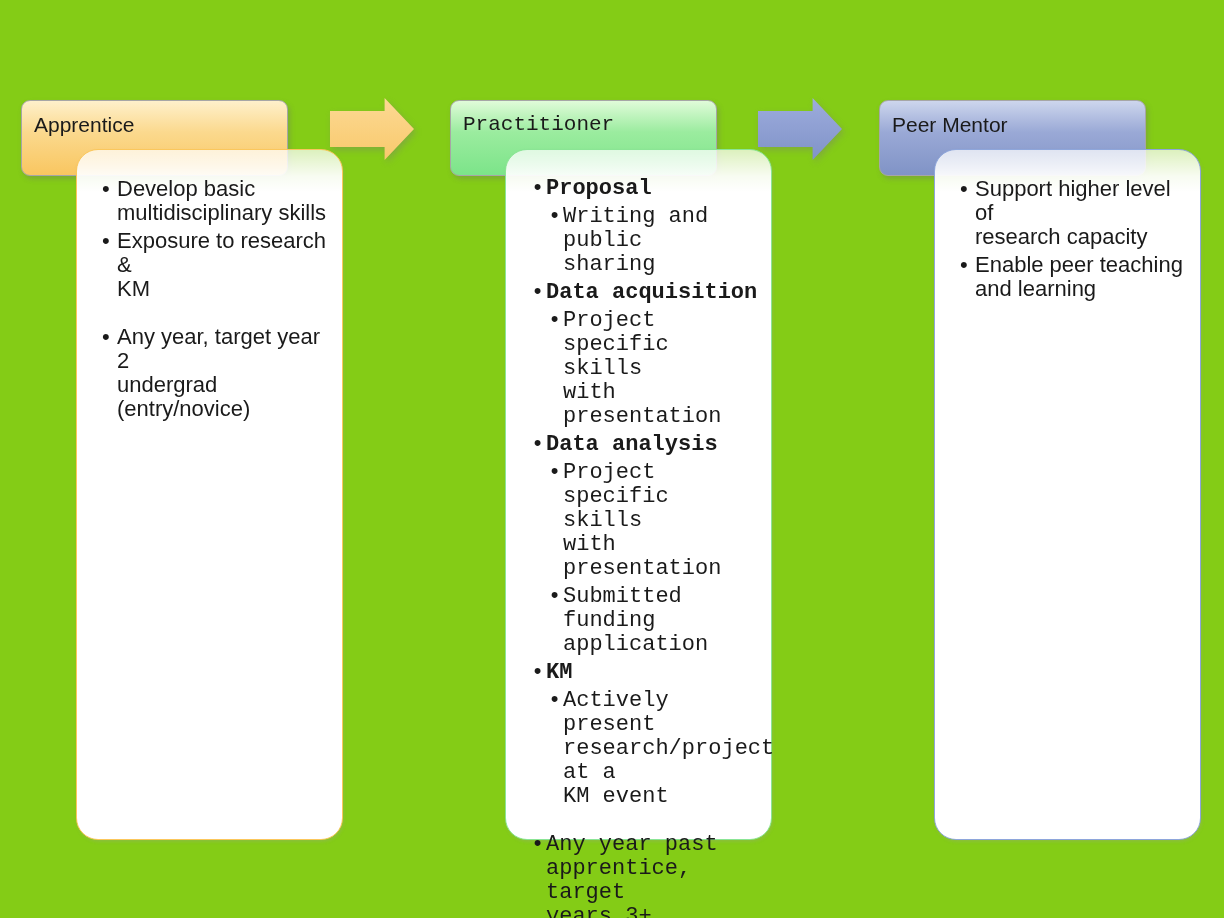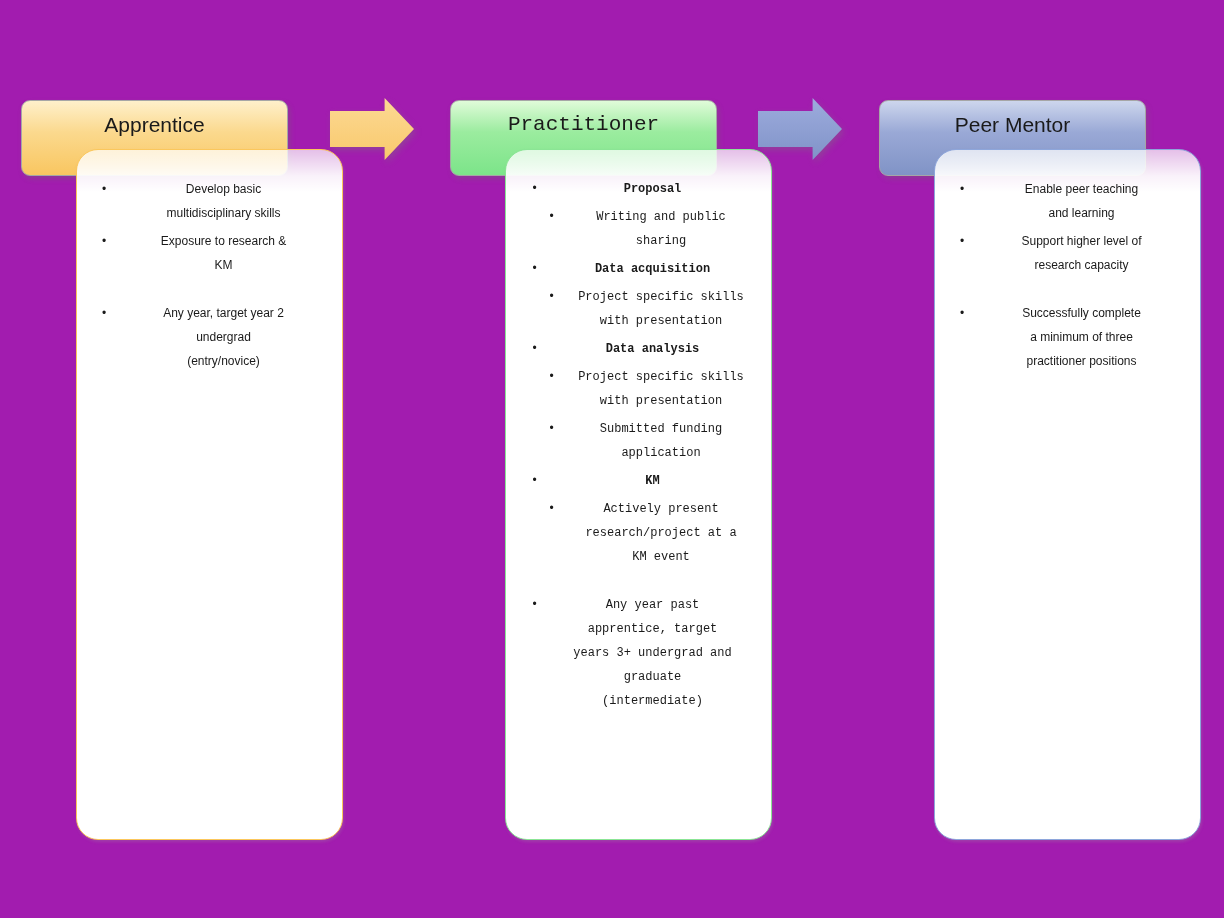--- a/index.html
+++ b/index.html
@@ -1,19 +1,19 @@
 <!DOCTYPE html>
 <html><head>
 <meta charset="utf-8">
 <style>
   * { margin: 0; padding: 0; box-sizing: border-box; }
   html, body { width: 1224px; height: 918px; background: #ffffff; overflow: hidden; }
   body { font-family: "Liberation Sans", sans-serif; color: #1a1a1a; }
 
-  .canvas { position: relative; width: 1224px; height: 918px; background: #a21caf; text-align: center; }
+  .canvas { position: relative; width: 1224px; height: 918px; background: #84cc16; }
 
   .stage { position: absolute; top: 100px; width: 324px; height: 745px; }
   .stage-0 { left: 21px; }
   .stage-1 { left: 450px; font-family: Liberation Mono, monospace; }
   .stage-2 { left: 879px; }
 
   .hdr {
     position: absolute; left: 0; top: 0; width: 267px; height: 76px;
     border: 1.5px solid var(--hdr-border, #a6a6a6);
     border-radius: 9px;
@@ -32,21 +32,21 @@
     background: linear-gradient(180deg, rgba(255,255,255,0.72) 0px, rgba(255,255,255,0.94) 26px, #ffffff 42px);
     box-shadow: 1px 2px 3px rgba(160,160,160,0.25);
     z-index: 2;
     padding: 27px 12px 12px 24px;
   }
 
   ul.bullets { list-style: none; }
   ul.bullets li {
     position: relative;
     padding-left: 16px;
-    font-size: 12px;
+    font-size: 22px;
     line-height: 24px;
     white-space: pre-line;
   }
   ul.bullets li::before {
     content: "\2022";
     position: absolute; left: 1px; top: 0;
     font-weight: 400;
   }
   ul.bullets li + li { margin-top: 4px; }
   ul.bullets li.bold { font-weight: 700; }
@@ -125,24 +125,21 @@
   <div class="arrow arrow-1" style="--arr-top: #9DACDD; --arr-bottom: #8093C8;">
     <div class="arrow-shape"></div>
   </div>
 
   <section class="stage stage-2" style="--hdr-top: #CDD6ED; --hdr-mid: #9AA9D6; --hdr-bottom: #8093C6; --hdr-border: #A6A6A6; --card-border: #8EA6DB;">
     <div class="hdr">
       <span>Peer Mentor</span>
     </div>
     <div class="card">
       <ul class="bullets">
+          <li class="lvl1">Support higher level of
+research capacity</li>
           <li class="lvl1">Enable peer teaching
 and learning</li>
-          <li class="lvl1">Support higher level of
-research capacity</li>
-          <li class="lvl1 gap">Successfully complete
-a minimum of three
-practitioner positions</li>
         </ul>
     </div>
   </section>
 
 </div>
 
 </body></html>

